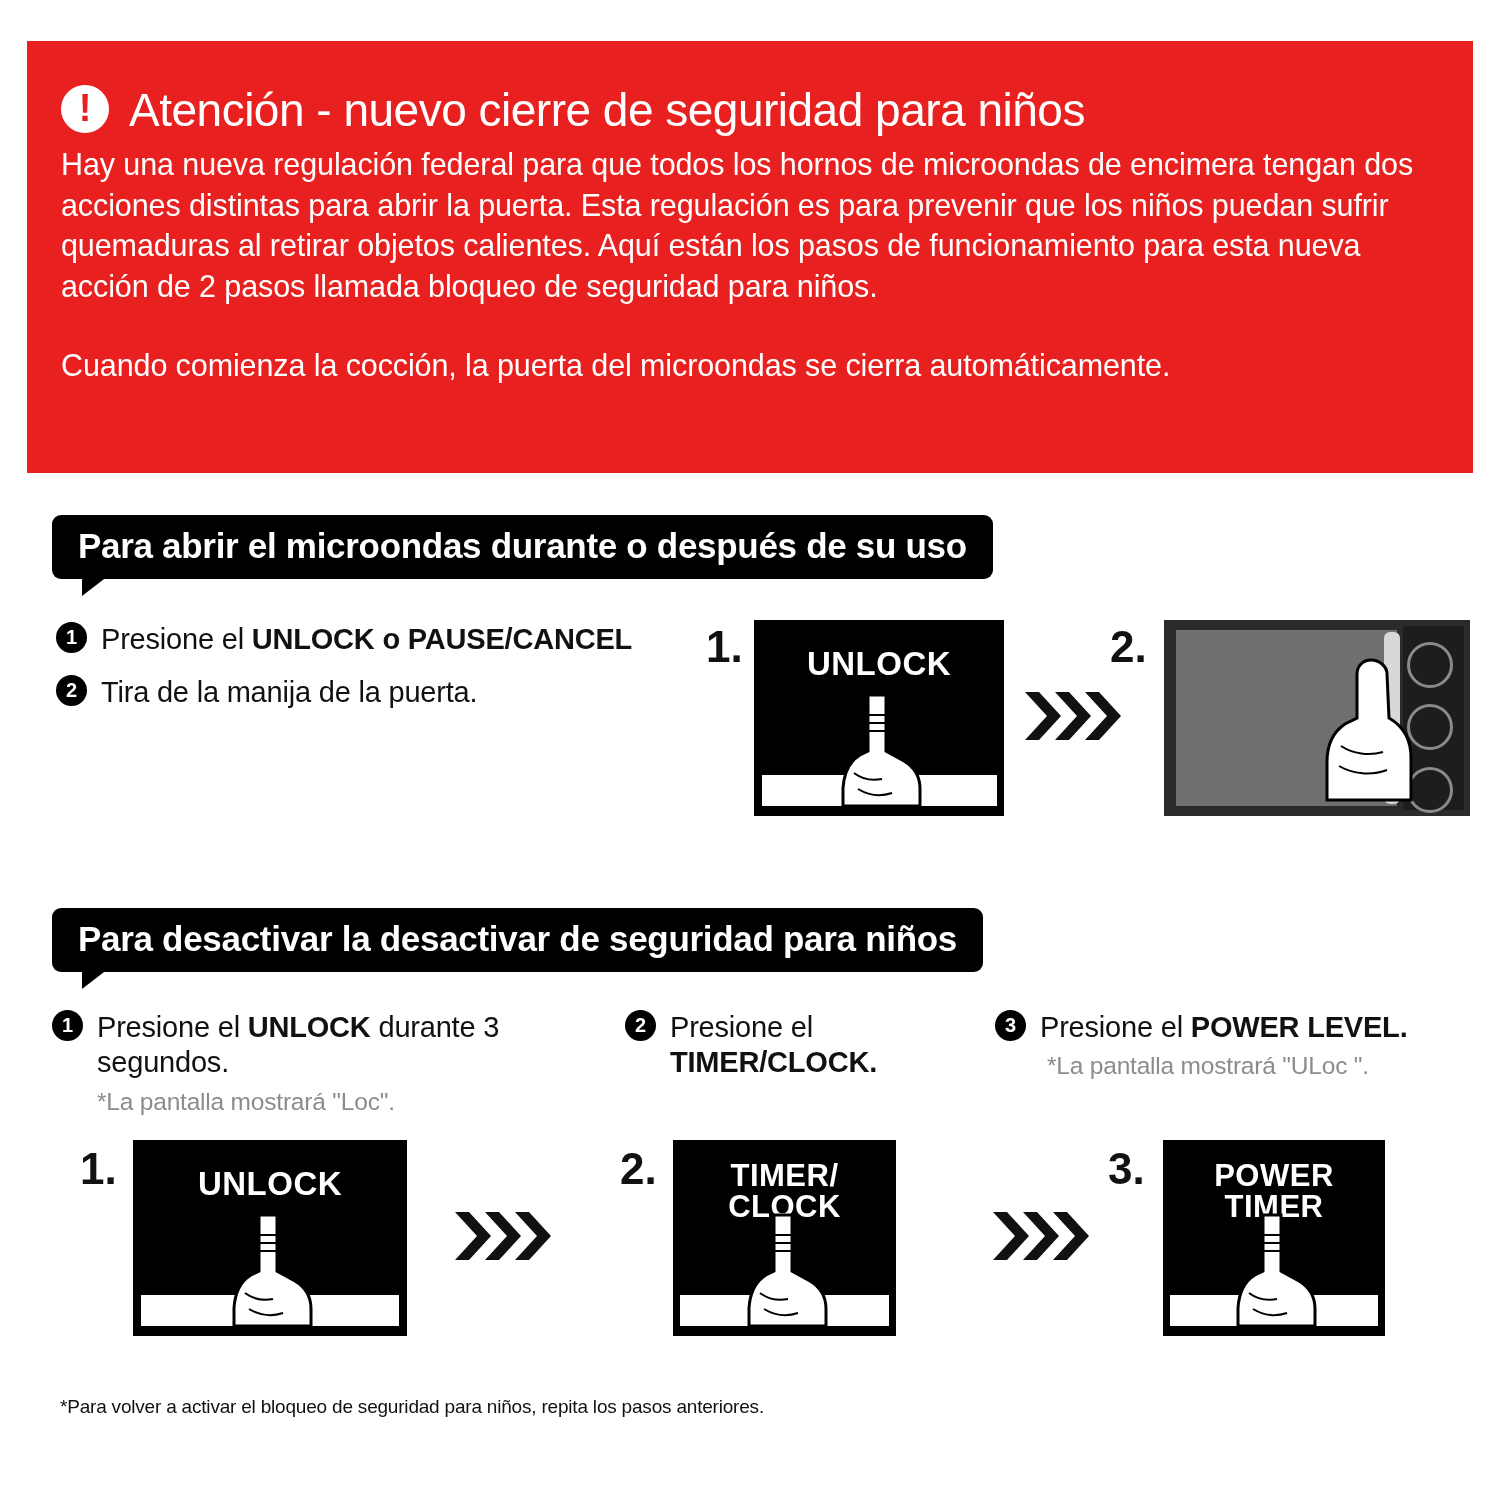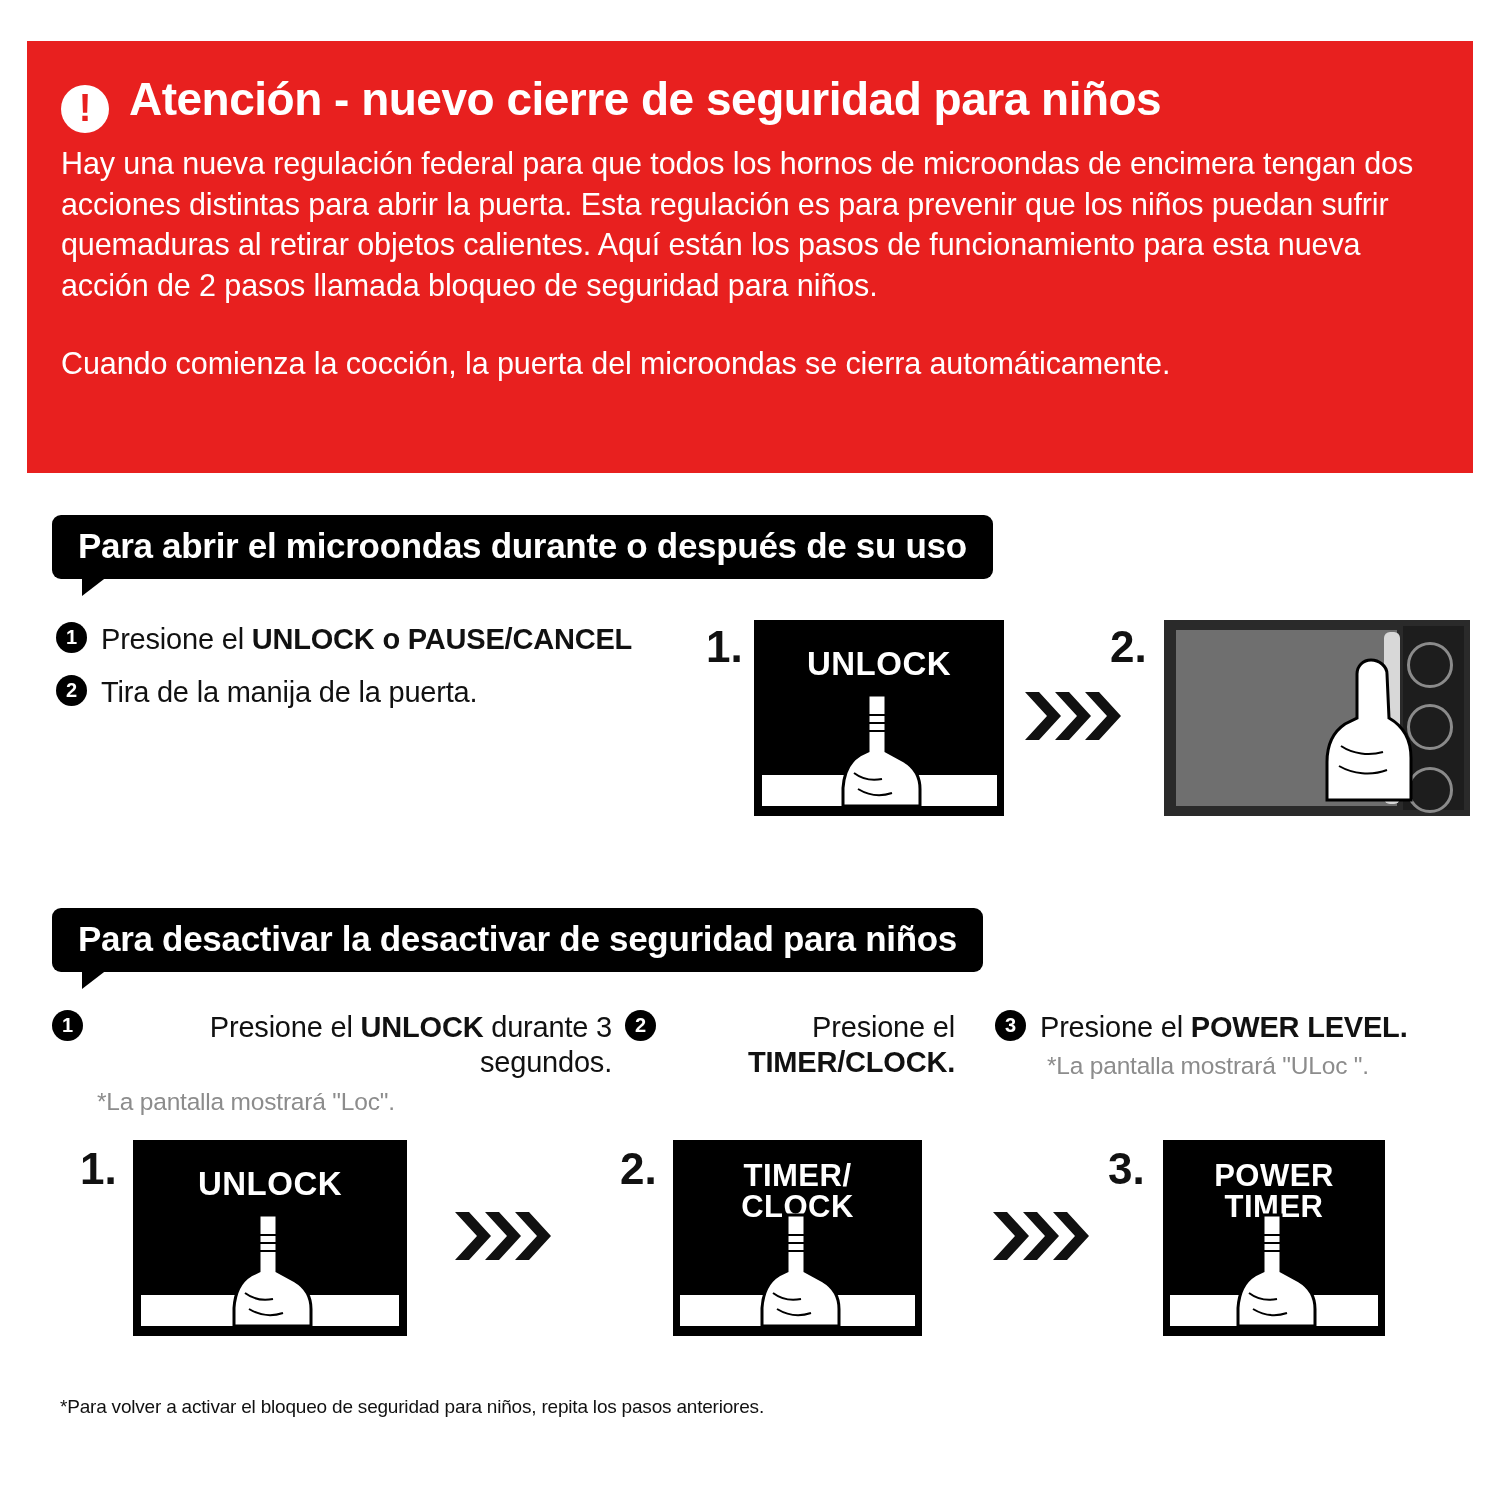--- a/index.html
+++ b/index.html
@@ -49,24 +49,24 @@
     color: #e8201f;
     font-weight: bold;
     font-size: 38px;
     line-height: 46px;
     text-align: center;
     margin-top: 10px;
     font-family: "Liberation Sans", sans-serif;
   }
   .alert-title {
     font-size: 46px;
-    font-weight: bold;
+    font-weight: normal;
     letter-spacing: -0.5px;
     line-height: 1.05;
-    margin-top: 0;
+    margin-top: 11px;
   }
   .alert-body {
     font-size: 30.5px;
     line-height: 1.33;
     margin-top: 10px;
     letter-spacing: -0.1px;
   }
   .alert-body2 {
     font-size: 30.5px;
     line-height: 1.33;
@@ -122,21 +122,20 @@
   .step-line {
     display: flex;
     align-items: flex-start;
     gap: 14px;
   }
   .step-text {
     font-size: 29px;
     line-height: 1.22;
     color: #111;
     letter-spacing: -0.2px;
-    text-align: right;
   }
   .step-text b { font-weight: bold; }
   .note {
     font-size: 24.5px;
     color: #8c8c8c;
     letter-spacing: -0.2px;
     line-height: 1.2;
   }
 
   
@@ -348,21 +347,21 @@
     <svg width="106" height="56" viewBox="0 0 106 56">
       <g fill="#111111">
         <polygon points="0,4 22,28 0,52 14,52 36,28 14,4"></polygon>
         <polygon points="30,4 52,28 30,52 44,52 66,28 44,4"></polygon>
         <polygon points="60,4 82,28 60,52 74,52 96,28 74,4"></polygon>
       </g>
     </svg>
   </div>
 
   <div style="position:absolute; left:620px; top:1144px;" class="bignum">2.</div>
-  <div class="press" style="position:absolute; left:673px; top:1140px; width:249px; height:196px;">
+  <div class="press" style="position:absolute; left:673px; top:1140px; width:223px; height:196px;">
     <div class="lbl" style="font-size:31px; top:10%;">
       <div>TIMER/</div>
       <div>CLOCK</div>
     </div>
     <div class="base"></div>
     <svg class="hand" width="90" height="115" viewBox="0 0 90 115">
       <path d="M34 2 L34 58 L26 62 C16 68 10 80 9 95 L9 113 L86 113 L86 96 C86 84 80 74 70 68 L52 58 L52 2 Z" fill="#ffffff" stroke="#000000" stroke-width="3"></path>
       <path d="M34 22 L52 22" stroke="#000000" stroke-width="2"></path>
       <path d="M34 30 L52 30" stroke="#000000" stroke-width="2"></path>
       <path d="M34 38 L52 38" stroke="#000000" stroke-width="2"></path>

